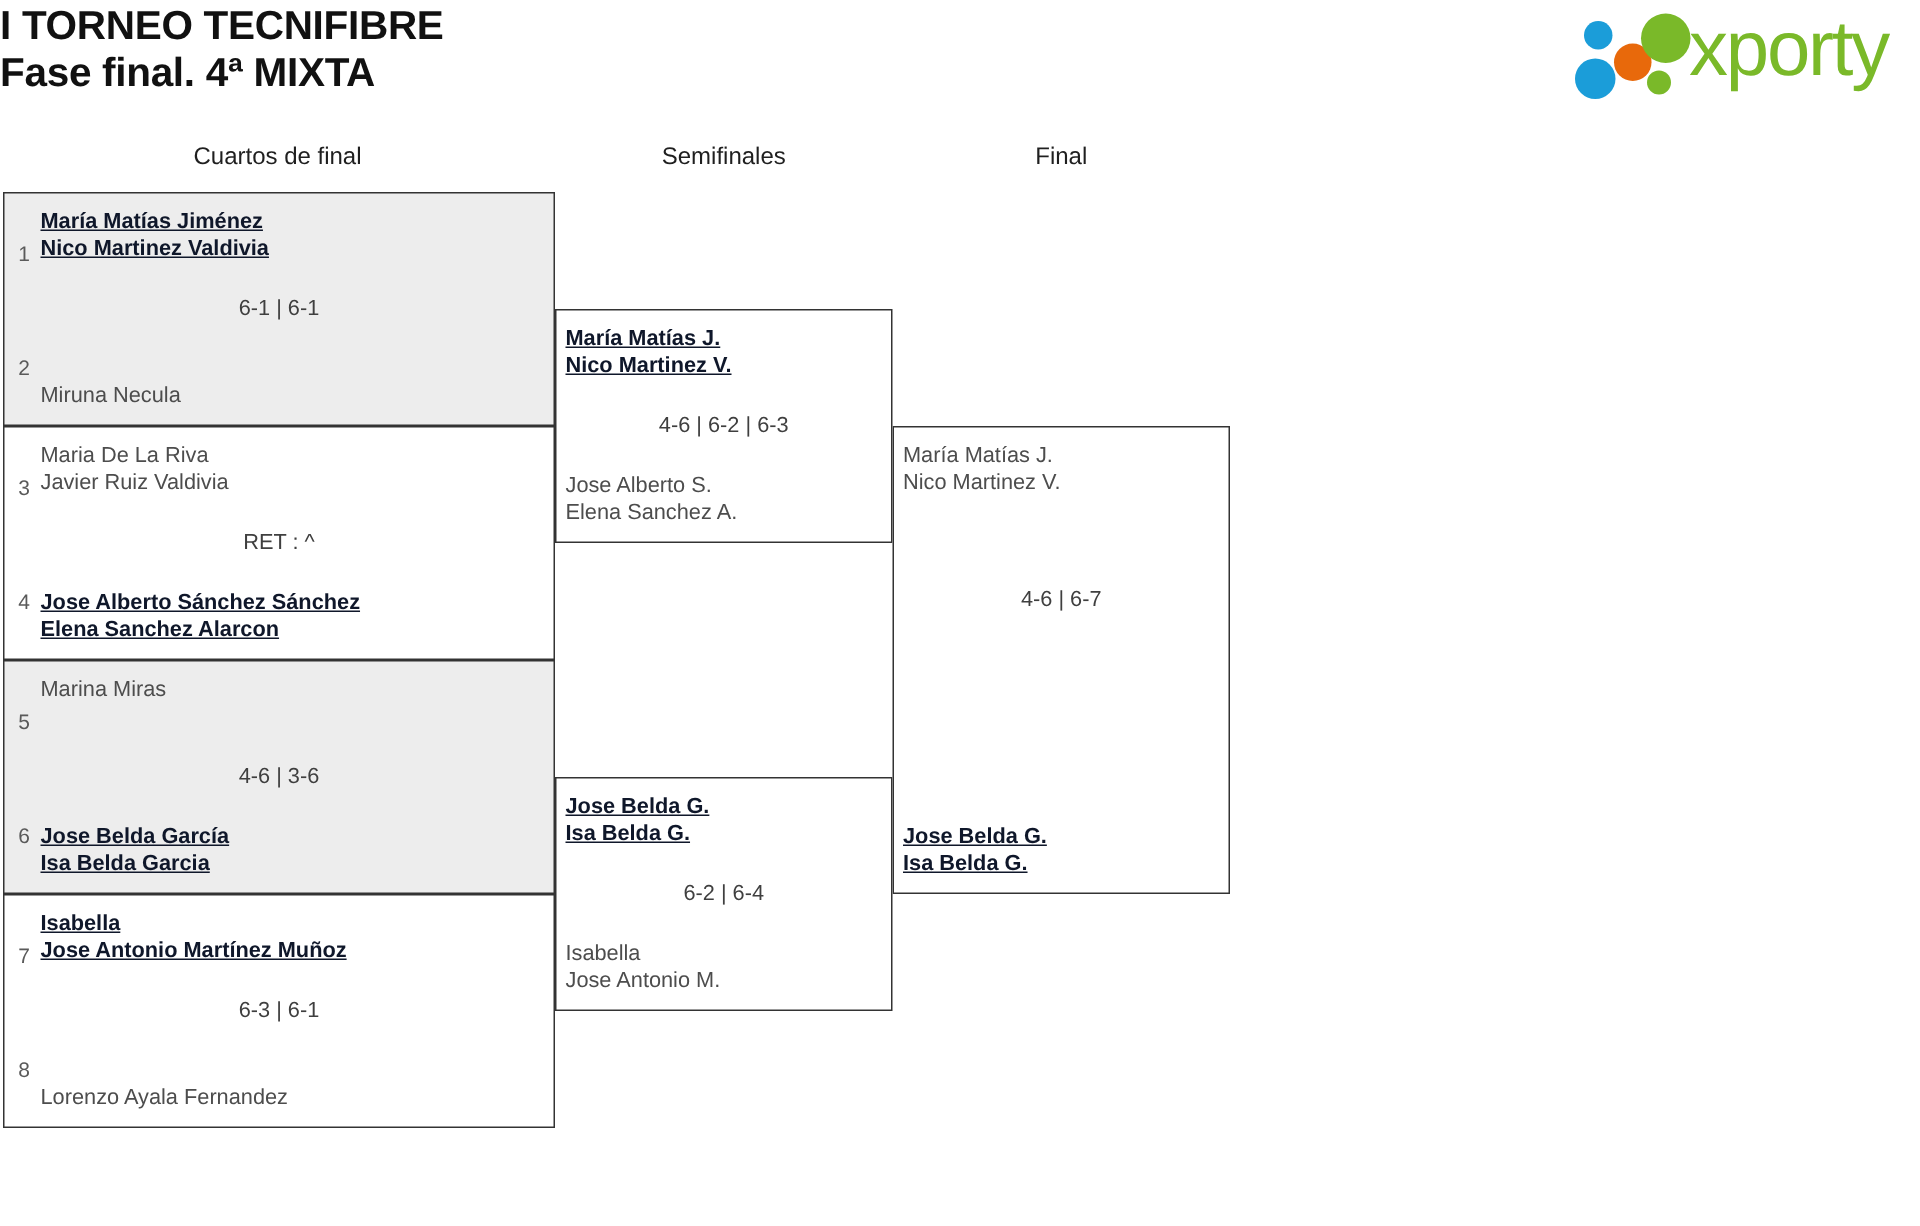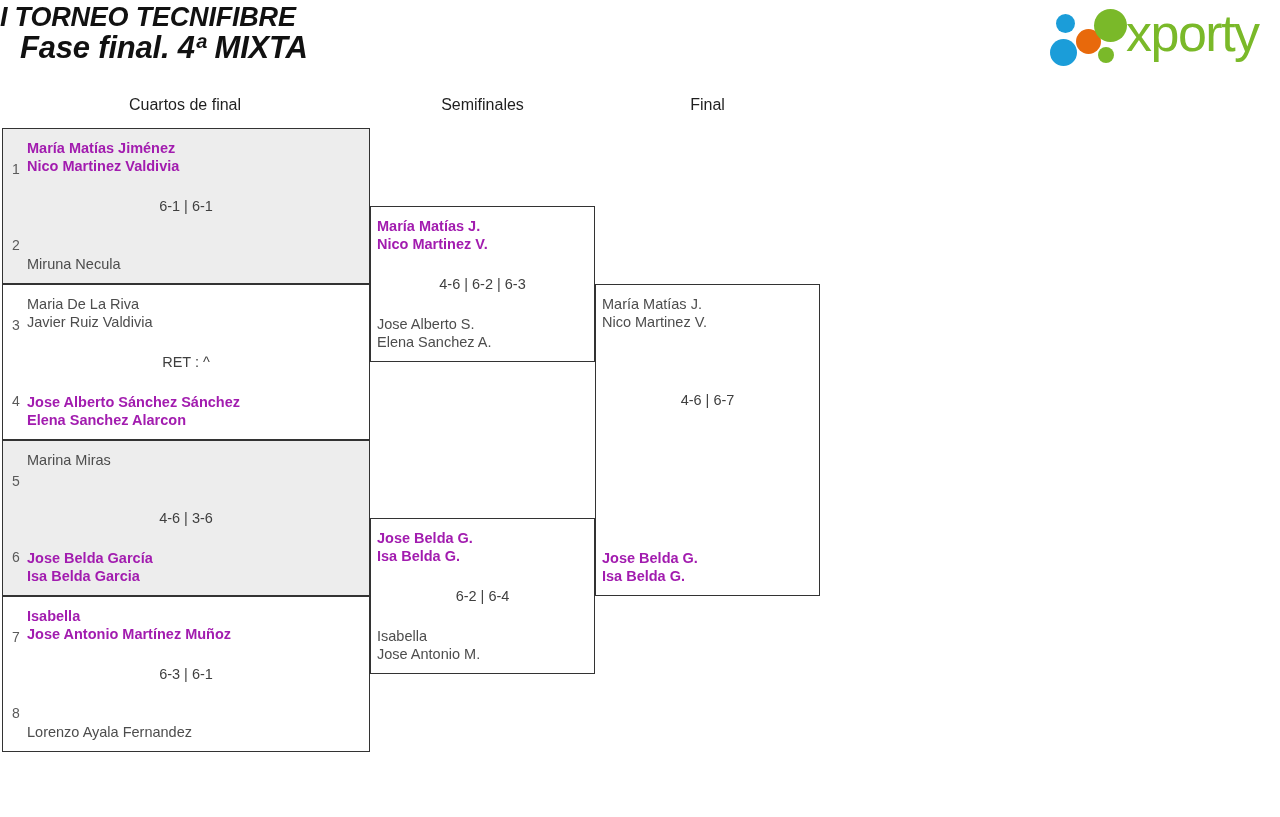--- a/index.html
+++ b/index.html
@@ -17,38 +17,37 @@
   }
 
   
   #page-header {
     position: absolute;
     left: 0; top: 0;
     width: 1280px; height: 84px;
   }
   #title-block {
     position: absolute;
-    left: 0; top: 2px; font-style: italic;
+    left: 0; top: 2px;
   }
   .title-line1 {
     font-size: 27px;
     font-weight: 700;
     letter-spacing: -0.2px;
     line-height: 31px;
     color: #111111;
     white-space: nowrap;
   }
   .title-line2 {
-    font-size: 31px;
+    font-size: 27px;
     font-weight: 700;
     letter-spacing: -0.2px;
     line-height: 30px;
     color: #111111;
     white-space: nowrap;
-    margin-left: 20px;
   }
 
   
   #brand-logo {
     position: absolute;
     left: 1048px; top: 6px;
     width: 228px; height: 62px;
   }
   .dot { position: absolute; border-radius: 50%; }
   .logo-word {
@@ -134,21 +133,22 @@
   .fn .team-bottom { bottom: 10px; }
 
   .player {
     font-size: 14.5px;
     line-height: 18px;
     color: #4d4d4d;
     white-space: nowrap;
   }
   .team.winner .player {
     font-weight: 700;
-    color: #a21caf;
+    color: #0f172a;
+    text-decoration: underline;
   }
 
   .seed {
     position: absolute;
     left: 6px;
     top: 50%;
     transform: translateY(-50%);
     font-size: 14px;
     line-height: 16px;
     color: #5a5a5a;

